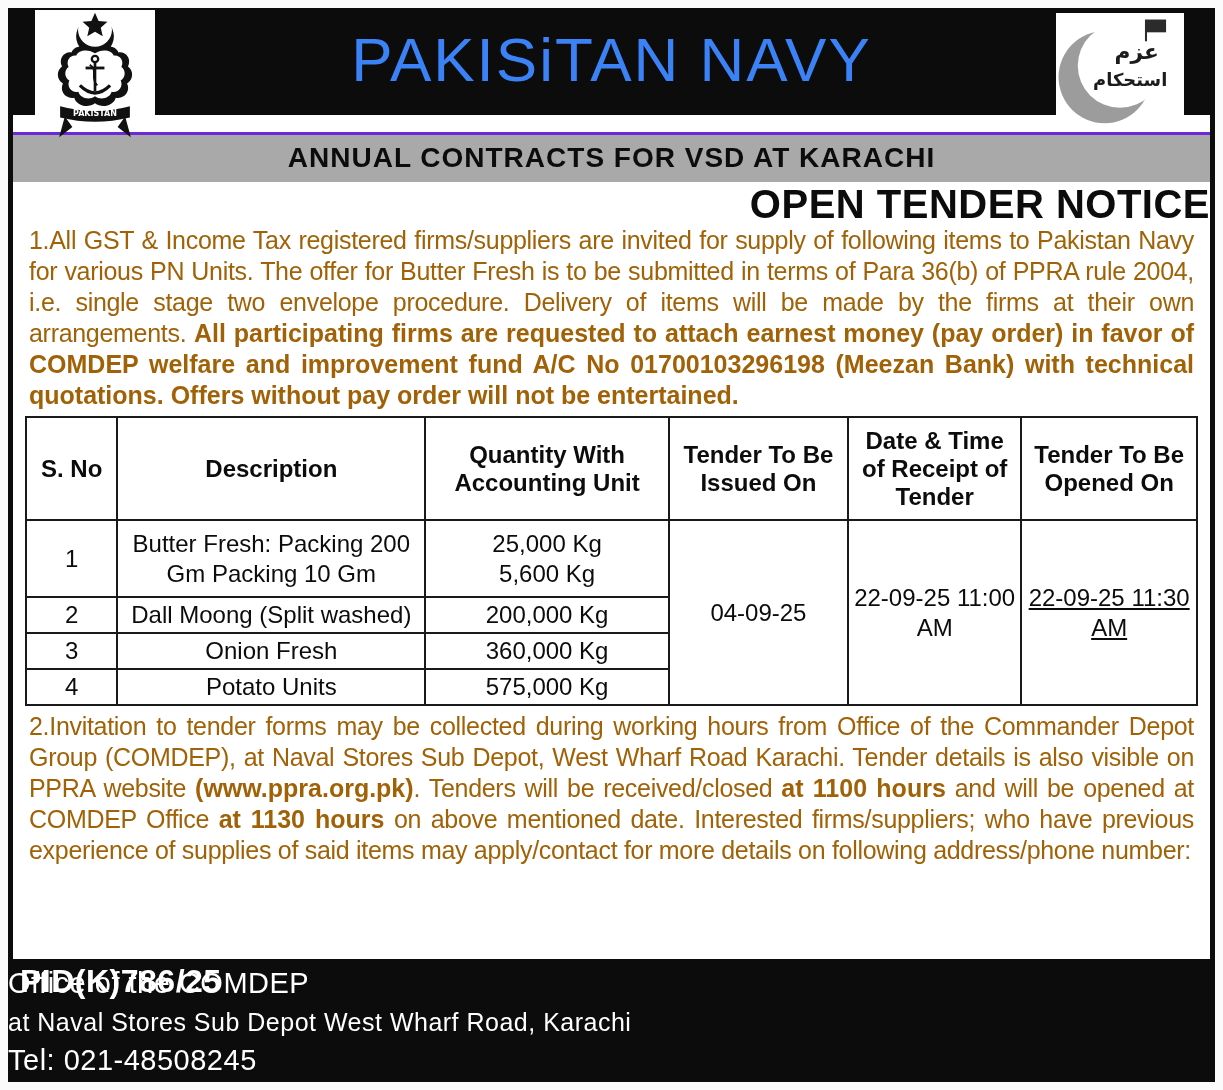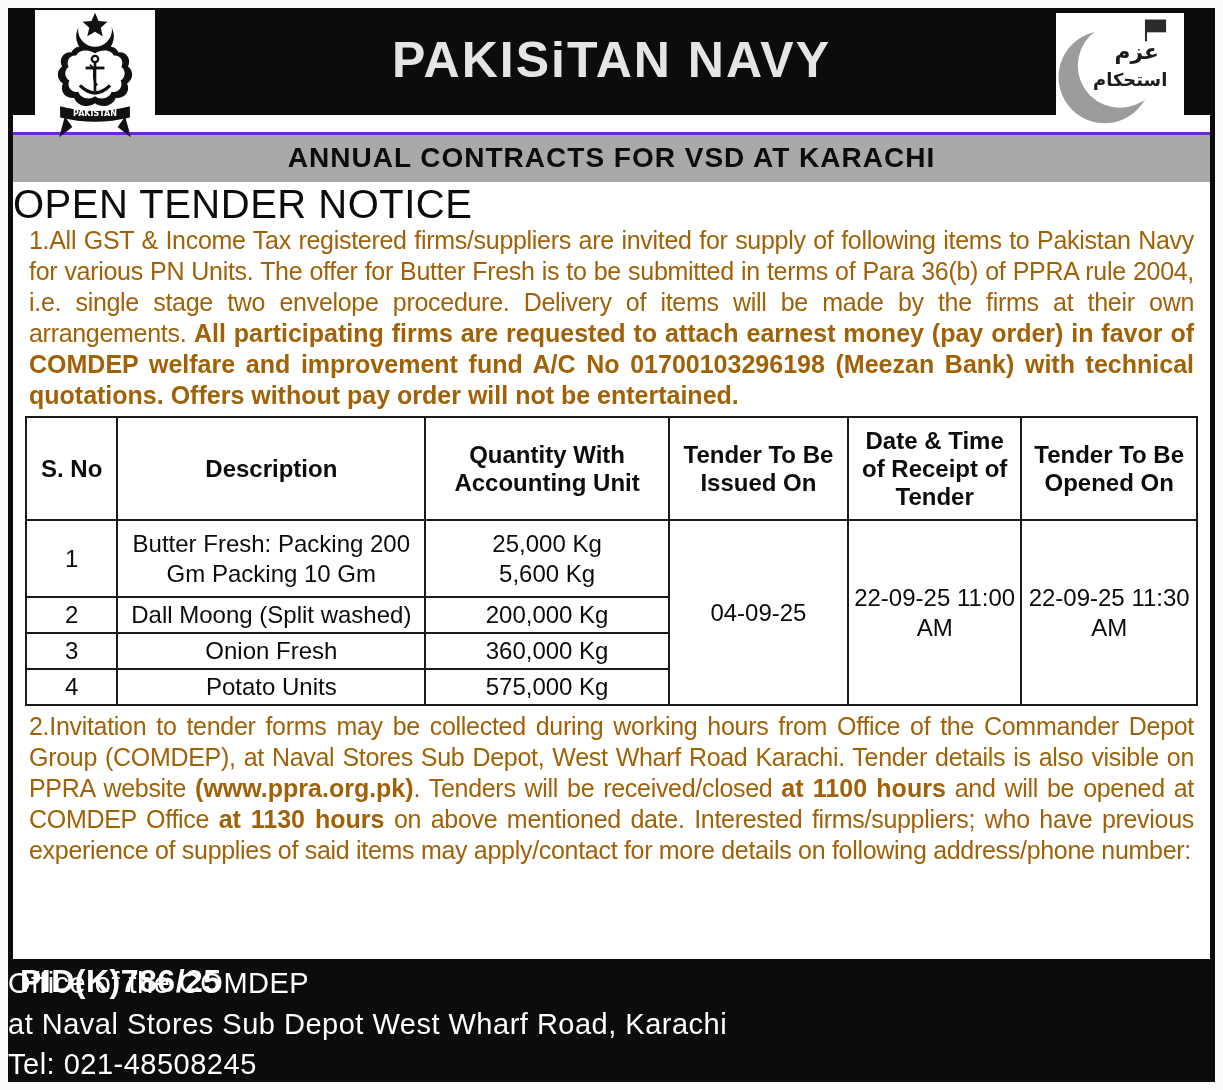--- a/index.html
+++ b/index.html
@@ -3,59 +3,59 @@
 <meta charset="utf-8">
 <style>
   * { margin:0; padding:0; box-sizing:border-box; }
   body { font-family:"Liberation Sans", sans-serif; background:#f4f4f4; }
   .page { position:relative; width:1223px; height:1090px; background:#fbfbfb; overflow:hidden; }
   .ad { position:absolute; left:8px; top:8px; width:1207px; height:1074px; background:#fff;
         border-left:5px solid #0c0c0c; border-right:5px solid #0c0c0c; }
 
   
   .masthead { position:relative; height:107px; background:#0c0c0c; }
-  .masthead-title { text-align:center; color:#e5e5e5; font-weight:bold; font-size:50px;
+  .masthead-title { text-align:center; color:#3b82f6; font-weight:normal; font-size:62px;
         letter-spacing:2px; line-height:104px; white-space:nowrap; }
   .crest-box { position:absolute; left:22px; top:2px; width:120px; height:118px;
         background:#fff; z-index:3; display:flex; justify-content:center; }
   .azm-box { position:absolute; right:26px; top:5px; width:128px; height:116px;
         background:#fff; z-index:3; overflow:hidden; }
 
   
   .gap-strip { height:17px; background:#fff; }
   .banner { height:50px; background:#a9a9a9; border-top:3px solid #6d28d9;
         text-align:center; font-weight:bold; font-size:28px; line-height:45px;
         color:#0c0c0c; letter-spacing:1px; }
 
   
-  .notice-title { text-align:left; font-size:40px; font-weight:normal; color:#0c0c0c;
+  .notice-title { text-align:right; font-size:40px; font-weight:bold; color:#0c0c0c;
         line-height:42px; margin-top:1px; letter-spacing:0.5px; }
   .para { font-size:25px; line-height:31px; color:#a16207; text-align:justify;
         margin:0 16px; letter-spacing:-0.3px; }
   .para b { letter-spacing:0; }
   .para-2 { margin-top:5px; }
 
   
   table.tender { width:1173px; margin:5px auto 2px auto; border-collapse:collapse;
         table-layout:fixed; }
   table.tender th, table.tender td { border:2px solid #1a1a1a; text-align:center;
         vertical-align:middle; color:#0c0c0c; }
   table.tender th { font-size:24px; font-weight:bold; line-height:28px; height:103px; padding:0 2px; }
   table.tender td { font-size:24px; line-height:30px; padding:0 3px; }
   tr.r1 { height:77px; } tr.r2, tr.r3, tr.r4 { height:36px; }
   td.c-receipt { padding:0 22px; }
-  td.c-opened { padding:0 2px; }
+  td.c-opened { padding:0 2px;text-decoration:underline; }
 
   
   .footer { position:absolute; left:-5px; bottom:0; width:1207px; height:123px;
         background:#0c0c0c; color:#fff; z-index:2; }
   .pid { position:absolute; left:12px; top:4px; font-size:32px; font-weight:bold; letter-spacing:0.5px;text-align:center; }
   .f-line { text-align:left; font-weight:normal; letter-spacing:0.5px; }
   .f-line1 { font-size:29px; margin-top:8px; }
-  .f-line2 { font-size:29px; margin-top:8px; }
+  .f-line2 { font-size:25px; margin-top:8px; }
   .f-line3 { font-size:29px; margin-top:7px; }
 </style>
 </head>
 <body>
 
 <div class="page">
   <div class="ad">
 
     <div class="masthead">
       <div class="crest-box">

